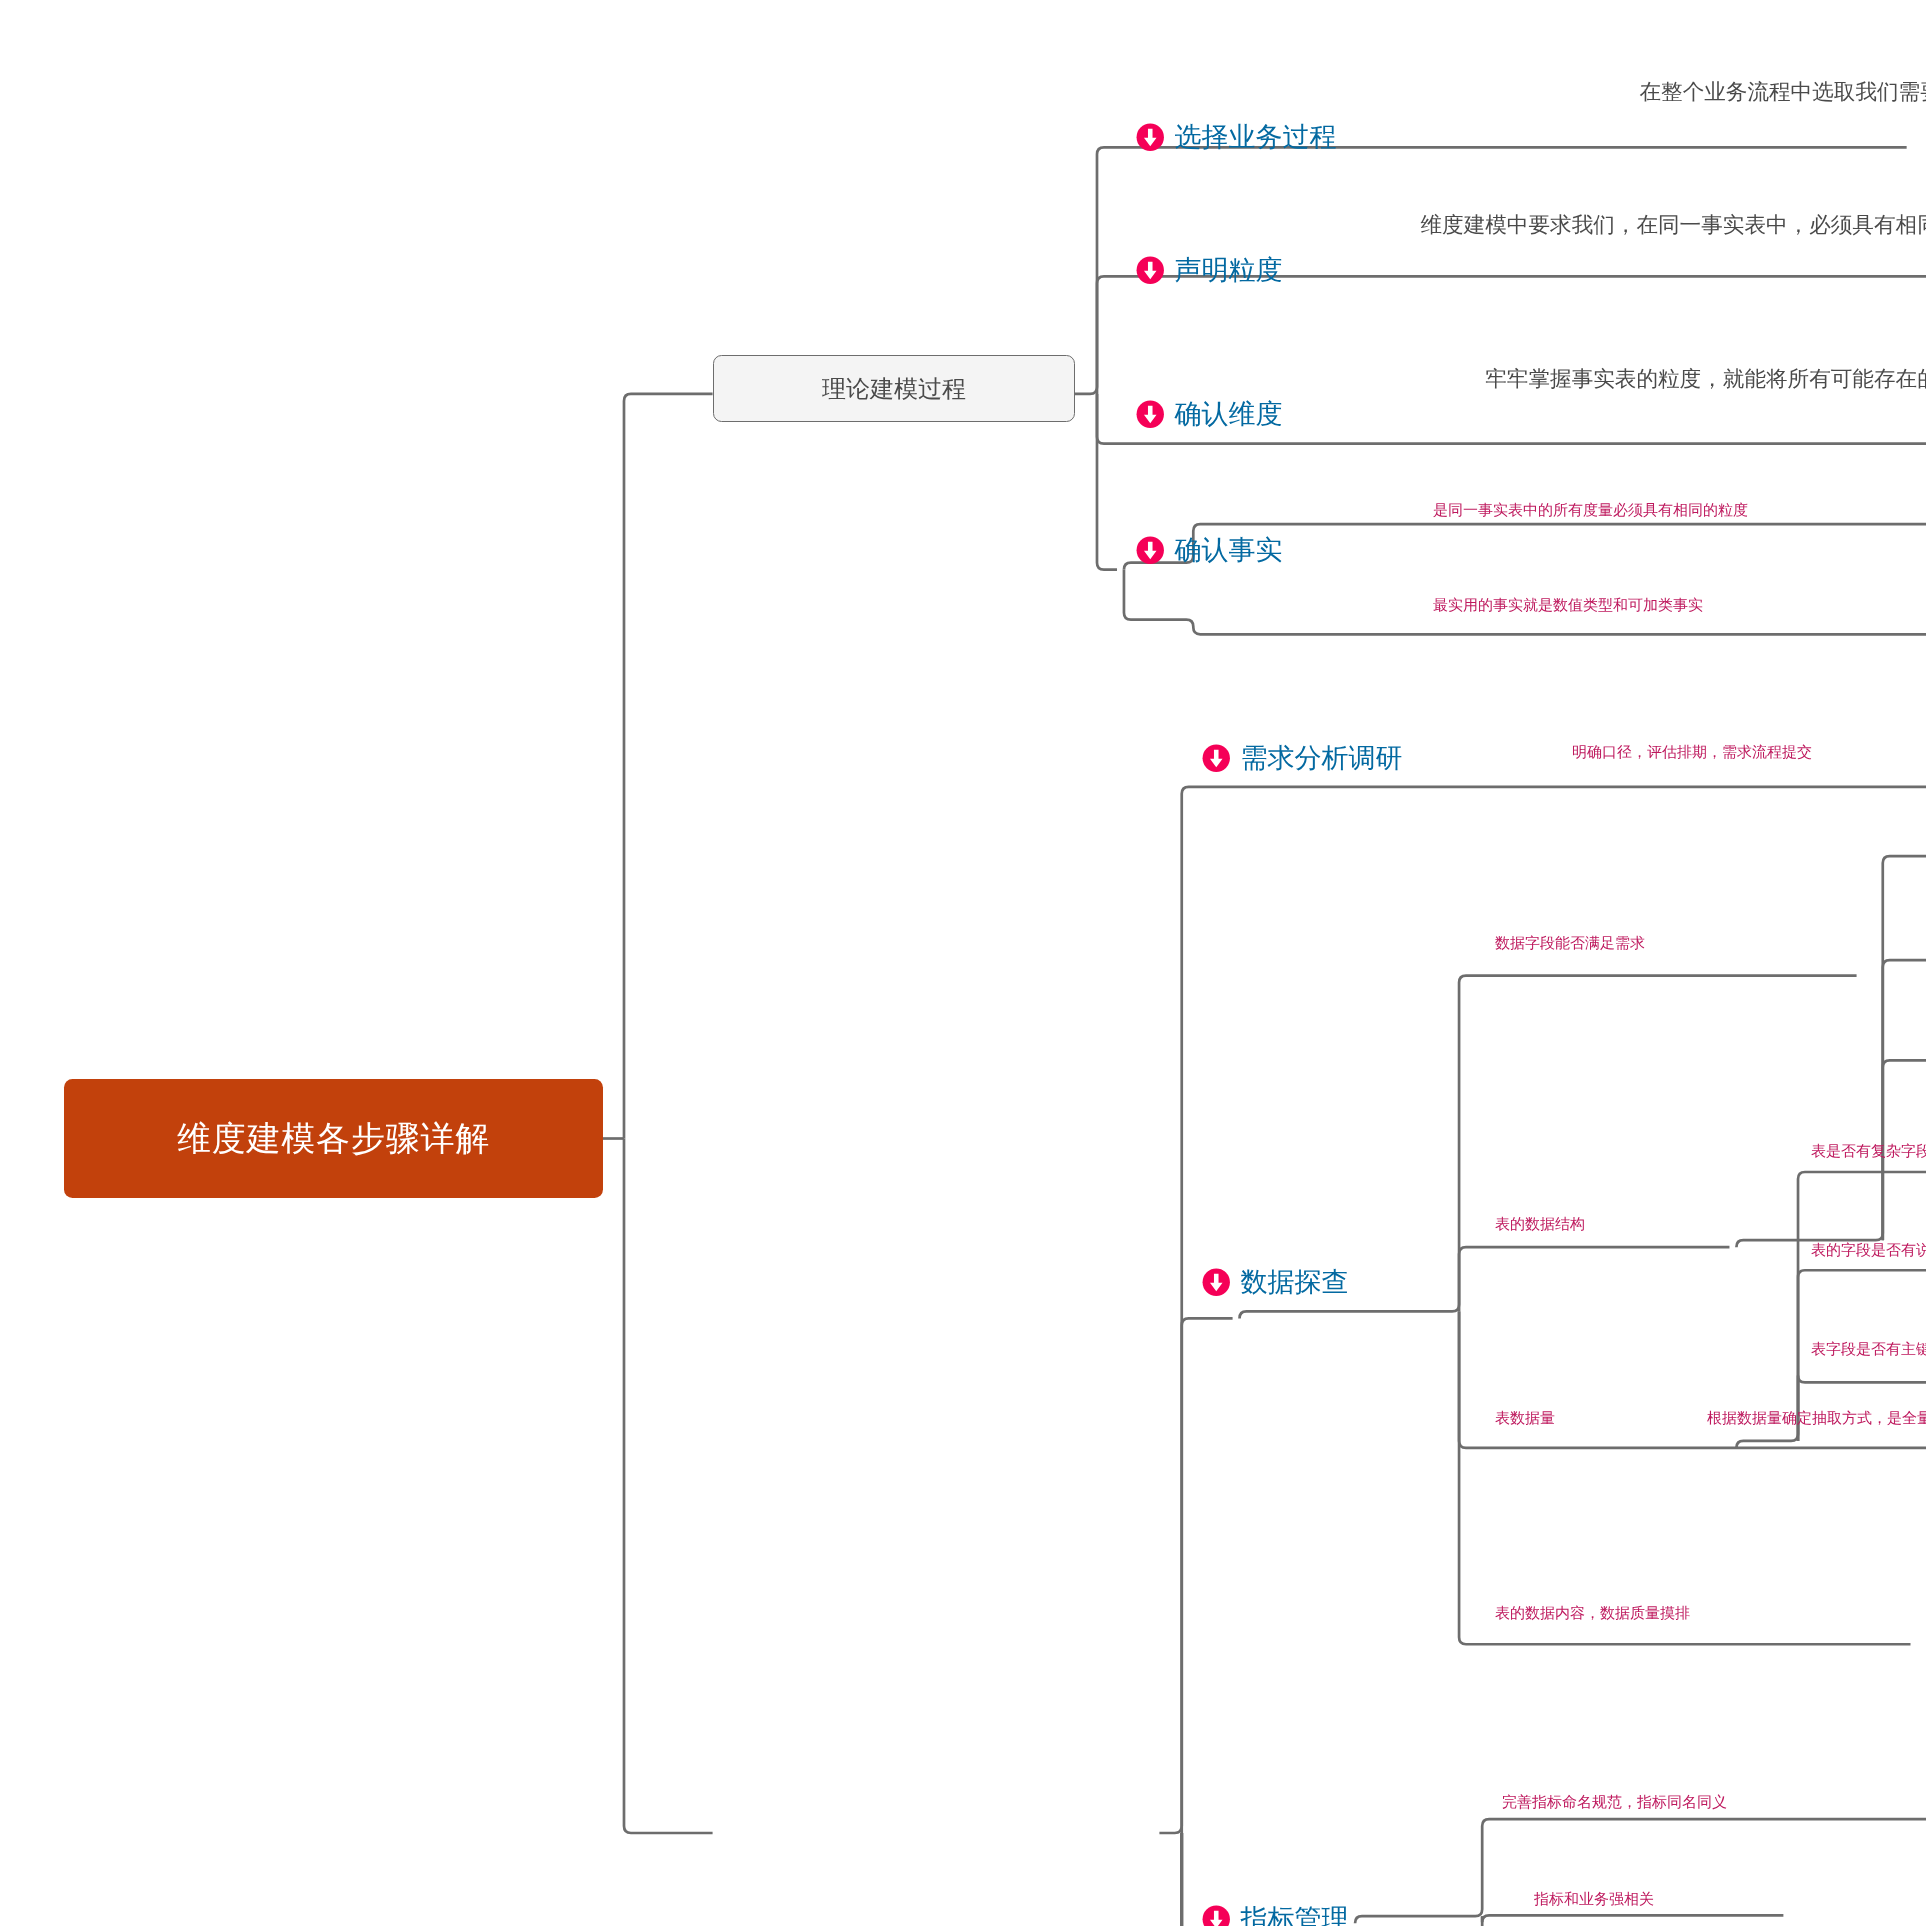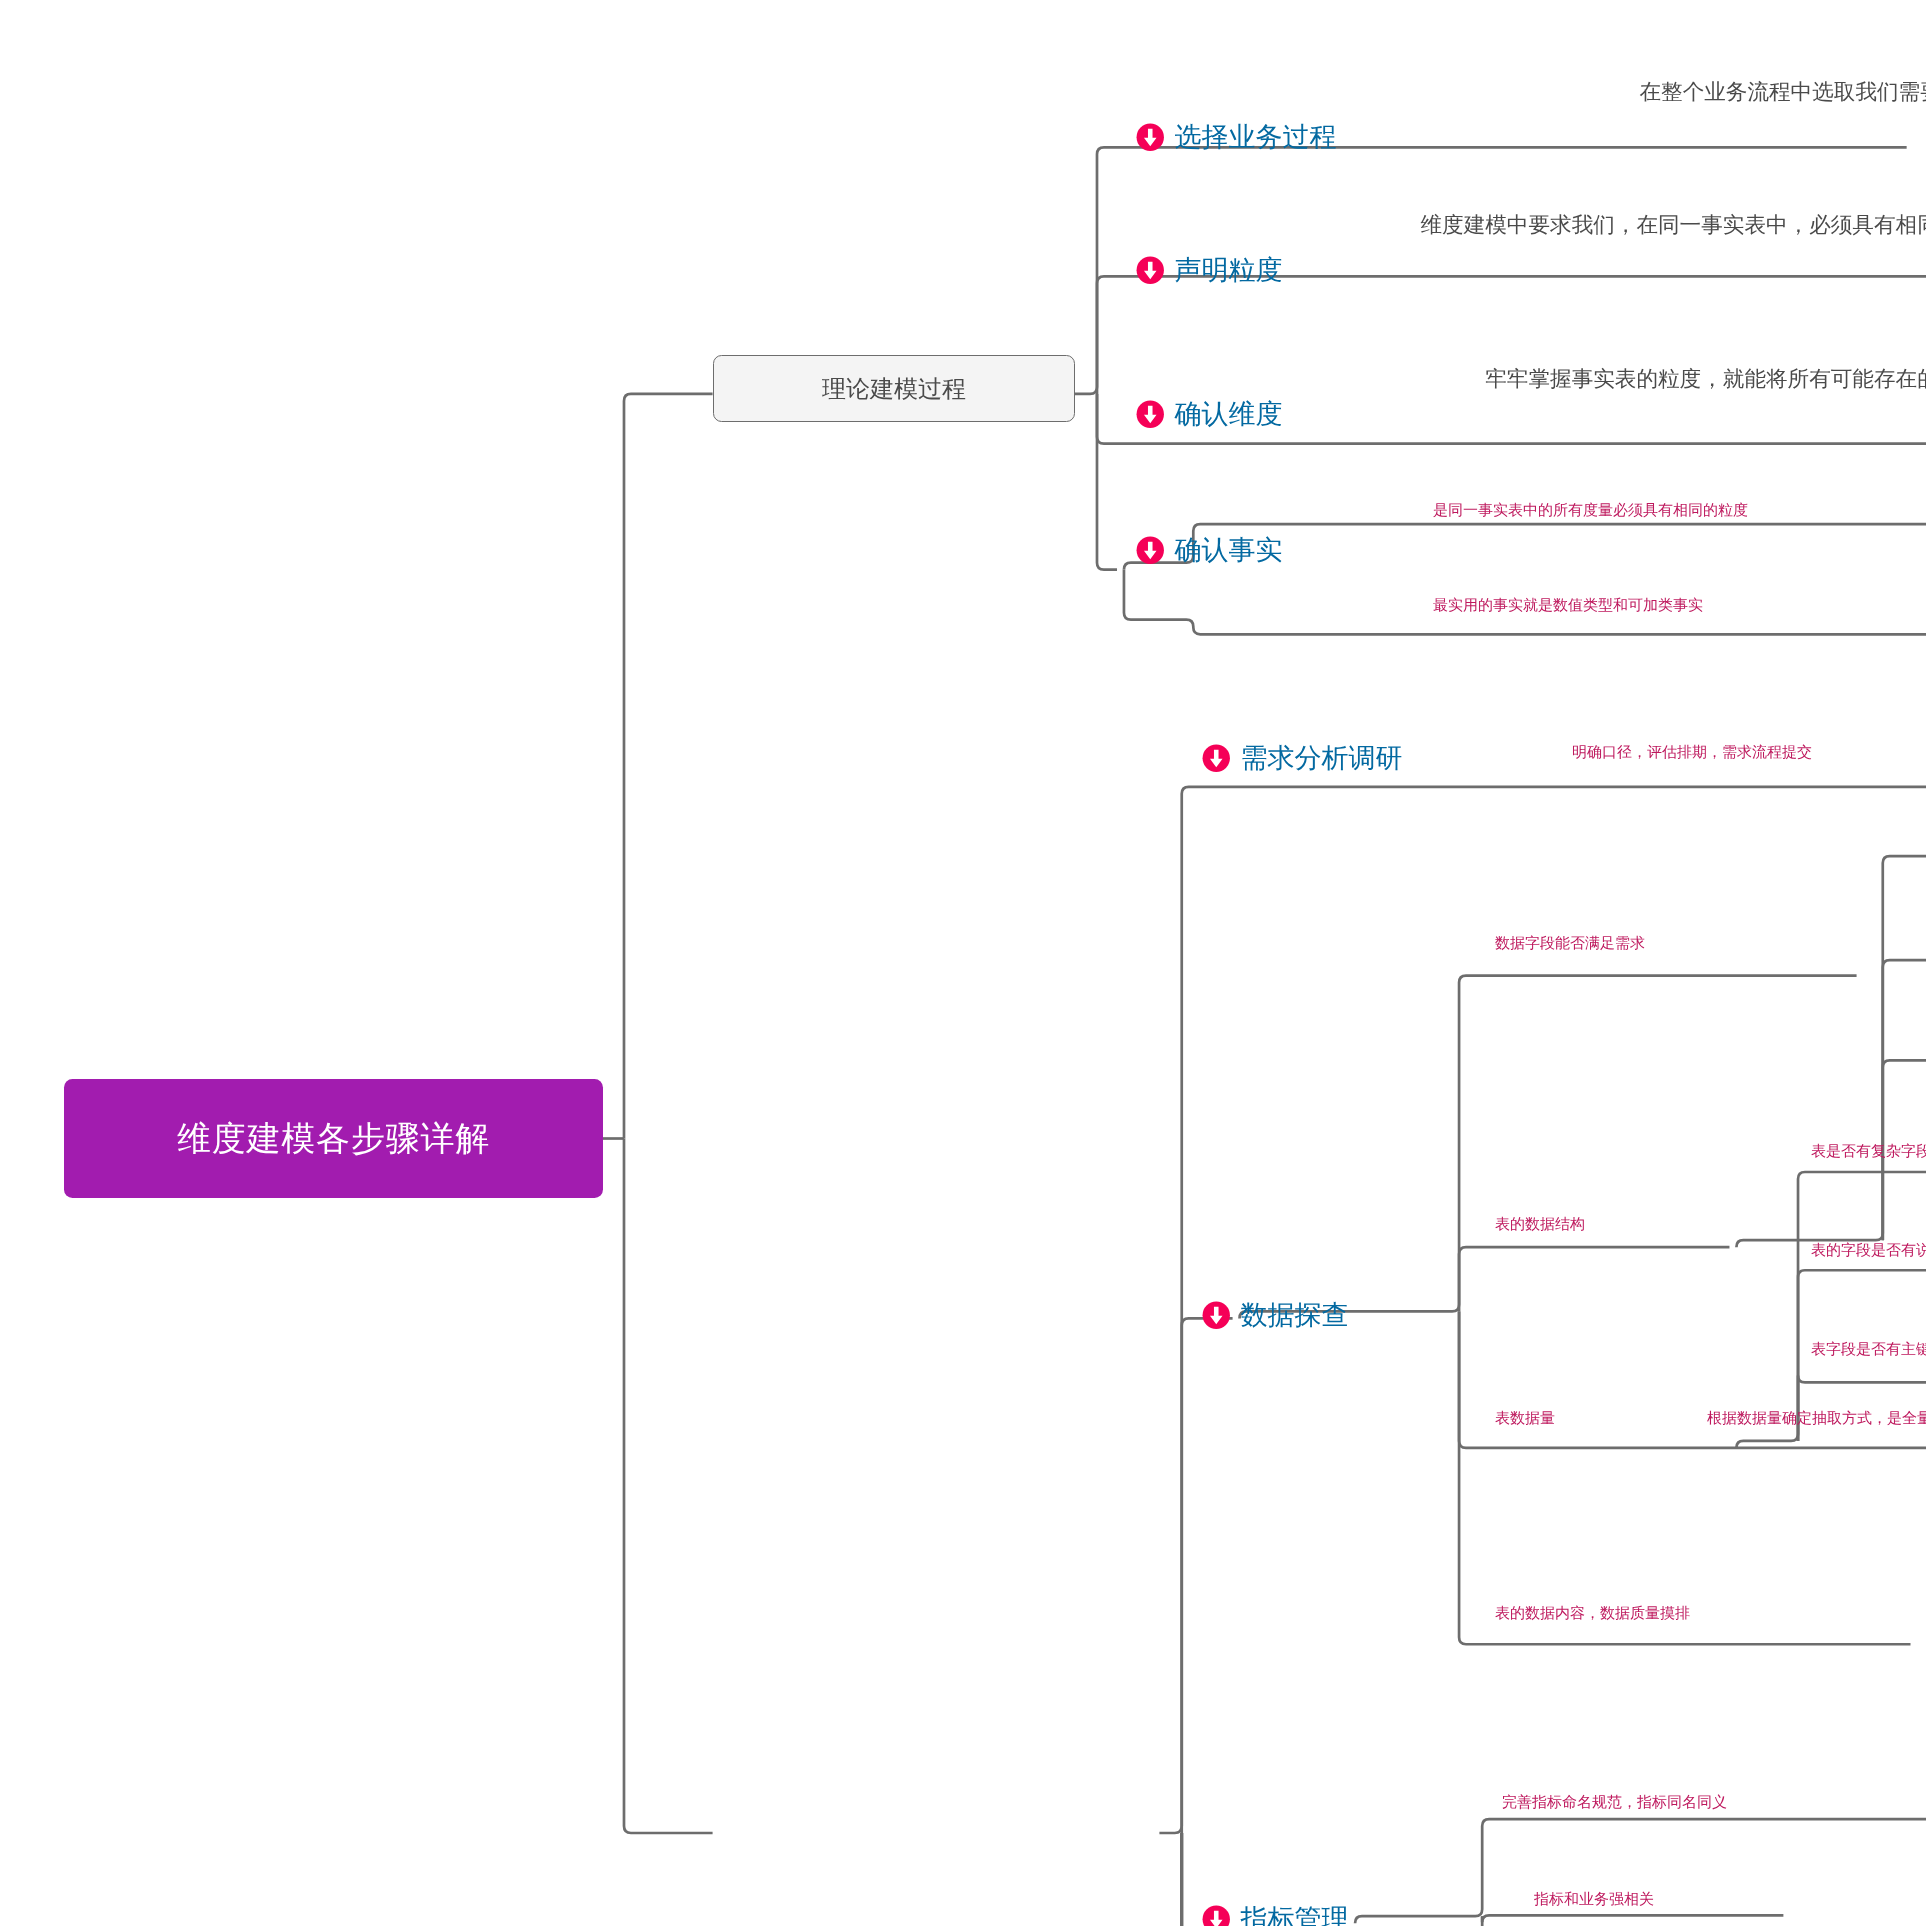--- a/index.html
+++ b/index.html
@@ -4,21 +4,21 @@
 <style>
   html,body{margin:0;padding:0;background:#ffffff;}
   body{font-family:"Liberation Sans","DejaVu Sans",sans-serif;}
   #canvas{position:relative;width:2771px;height:2891px;background:#fff;overflow:hidden;}
   #links{position:absolute;left:0;top:0;width:2771px;height:2891px;pointer-events:none;}
 
   .node{position:absolute;display:flex;align-items:center;white-space:nowrap;}
 
   
   .root{
-    background:#a21caf;color:#ffffff;border-radius:8.5px;
+    background:#c2410c;color:#ffffff;border-radius:8.5px;
     font-size:34px;letter-spacing:0.8px;
     padding:22.3px 24px;box-sizing:border-box;
     justify-content:center;
   }
 
   
   .branch{
     background:#f4f4f4;border:1.9px solid #6d6d6d;border-radius:8.5px;
     color:#4a4a4a;font-size:24px;padding:11.6px 17px;box-sizing:border-box;
     justify-content:center;
@@ -143,21 +143,21 @@
 
   <div class="node iconnode" style="left:1202px;top:740px;">
     <svg class="dlicon" viewBox="0 0 100 100">
       <circle cx="50" cy="50" r="48" fill="#F50057"></circle>
       <path d="M42 20 h16 v32 h14 L50 82 28 52 h14 z" fill="#ffffff"></path>
     </svg>
     <span class="txt">需求分析调研</span>
   </div>
   <div class="node leaf" style="left:1572px;top:743px;">明确口径，评估排期，需求流程提交</div>
 
-  <div class="node iconnode" style="left:1202px;top:1297px;">
+  <div class="node iconnode" style="left:1202px;top:1264px;">
     <svg class="dlicon" viewBox="0 0 100 100">
       <circle cx="50" cy="50" r="48" fill="#F50057"></circle>
       <path d="M42 20 h16 v32 h14 L50 82 28 52 h14 z" fill="#ffffff"></path>
     </svg>
     <span class="txt">数据探查</span>
   </div>
 
   <div class="node leaf" style="left:1495px;top:934px;">数据字段能否满足需求</div>
 
   <div class="node leaf" style="left:1495px;top:1215px;">表的数据结构</div>

